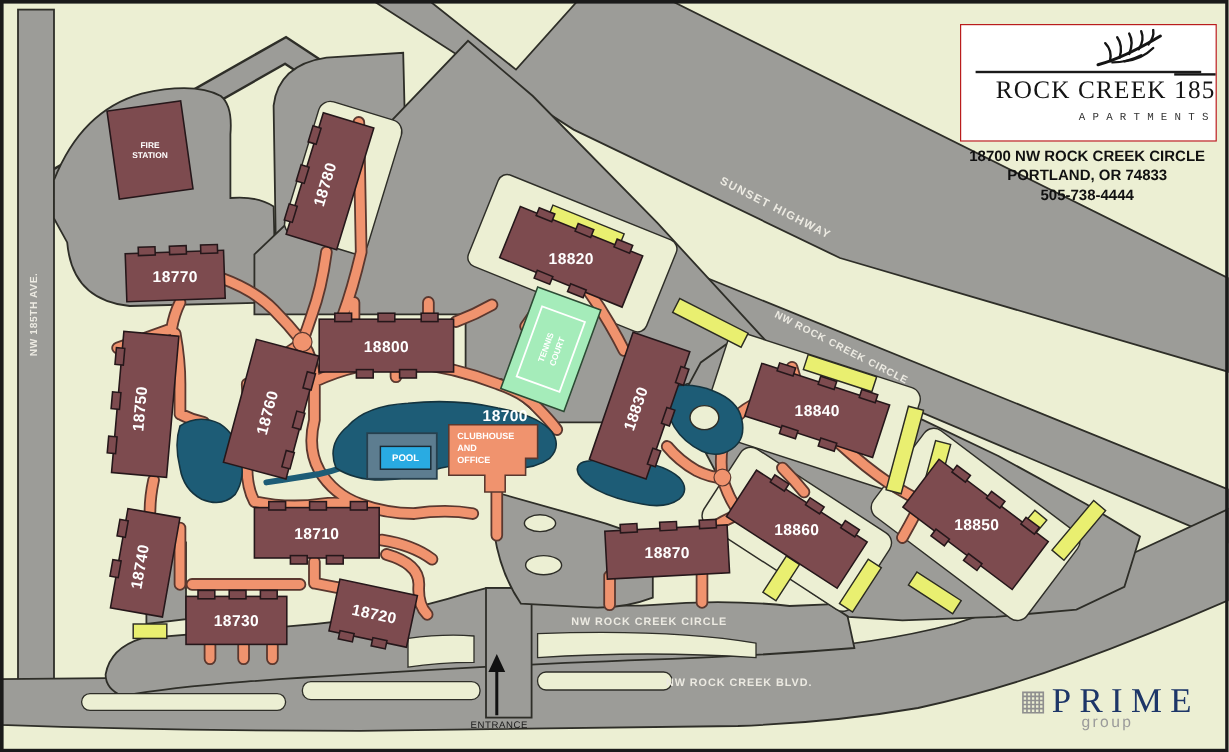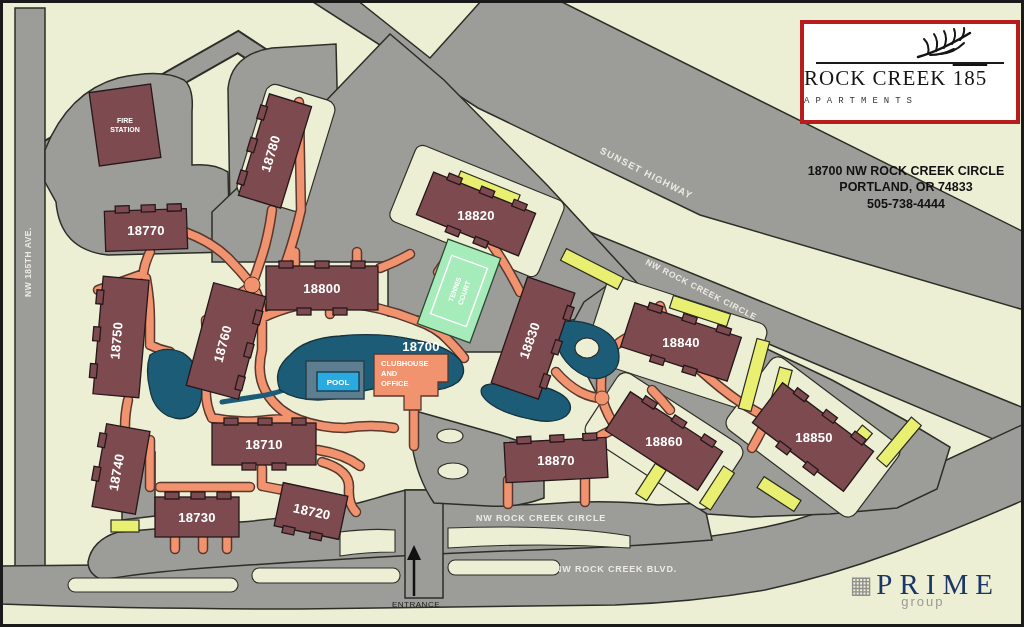--- a/index.html
+++ b/index.html
@@ -18,30 +18,30 @@
   .pond{stroke:#14333e;stroke-width:1.3;}
   .stream{fill:none;stroke:#1d5c76;stroke-width:5;stroke-linecap:round;}
   .bld rect{fill:#7d4b4f;stroke:#25171a;stroke-width:1.3;}
   .carport{fill:#e9ef70;stroke:#2b2b22;stroke-width:1.2;}
   .bl{fill:#ffffff;font-size:13px;font-weight:bold;letter-spacing:.3px;}
   .rl{fill:#eceae2;font-weight:bold;}
   .small-wh{fill:#ffffff;font-weight:bold;}
   text{font-family:"Liberation Sans",sans-serif;}
   
   #logo-card{position:absolute;left:800px;top:20px;width:212px;height:96px;
-    background:#ffffff;border:4px solid #b91c1c;text-align:left;}
+    background:#ffffff;border:1px solid #b91c1c;text-align:right;}
   #logo-rule{position:absolute;left:12px;right:12px;top:38px;border-top:2px solid #1a1a1a;}
   #leaf-wrap{position:absolute;left:50%;top:3px;transform:translateX(-50%);}
   #brand-line{position:absolute;left:0;right:0;top:42px;
     font-family:"Liberation Serif",serif;font-size:21px;letter-spacing:1px;color:#141414;white-space:nowrap;}
   #brand-num{text-decoration:overline;}
   #brand-sub{position:absolute;left:0;right:0;top:72px;
     font-family:Liberation Mono, monospace;font-size:9px;letter-spacing:6px;color:#333;}
   #address{position:absolute;left:796px;top:122px;width:220px;text-align:center;
-    font-size:12.5px;font-weight:bold;color:#111;line-height:1.3;margin-top:41px;}
+    font-size:12.5px;font-weight:bold;color:#111;line-height:1.3;}
   
   #prime{position:absolute;right:24px;top:568px;text-align:right;}
   #prime-row{display:flex;align-items:center;justify-content:flex-end;gap:4px;}
   #prime-icon{font-size:24px;color:#8f8f8f;line-height:1;}
   #prime-name{font-family:"Liberation Serif",serif;font-size:29px;letter-spacing:7px;color:#1d3668;}
   #prime-sub{font-size:13px;letter-spacing:2px;color:#9a9a9a;margin-top:-7px;padding-right:4px;text-align:center;}
 </style>
 </head>
 <body>
 

